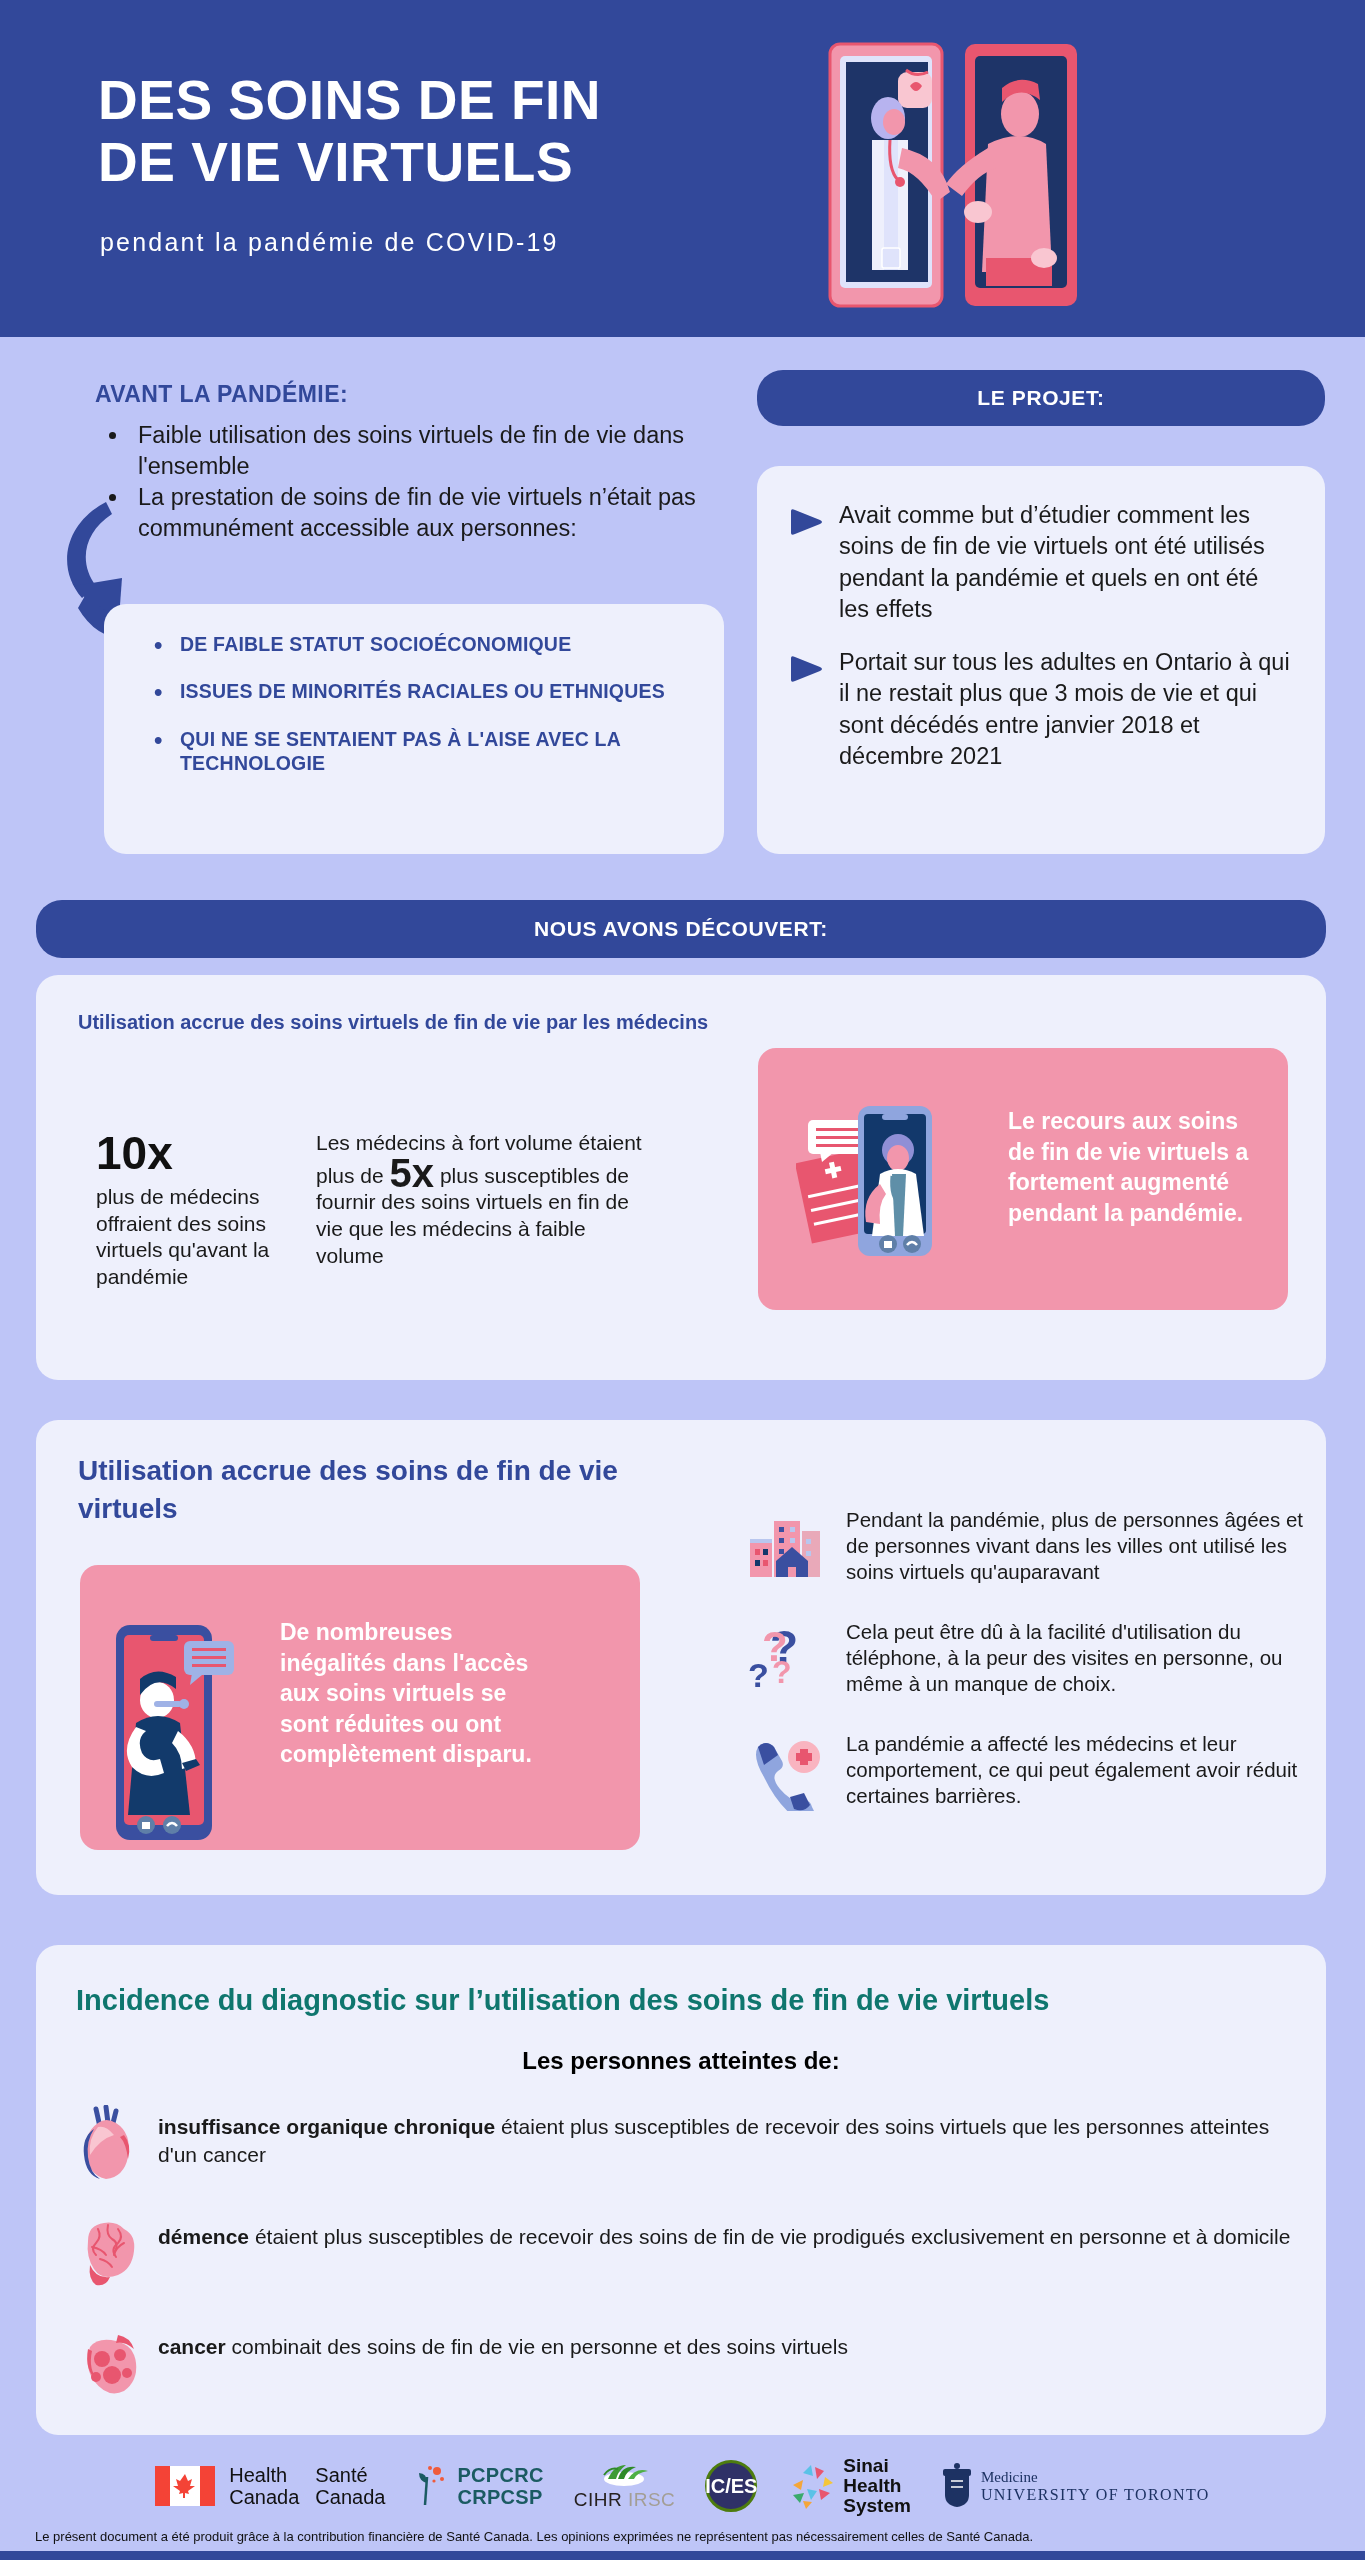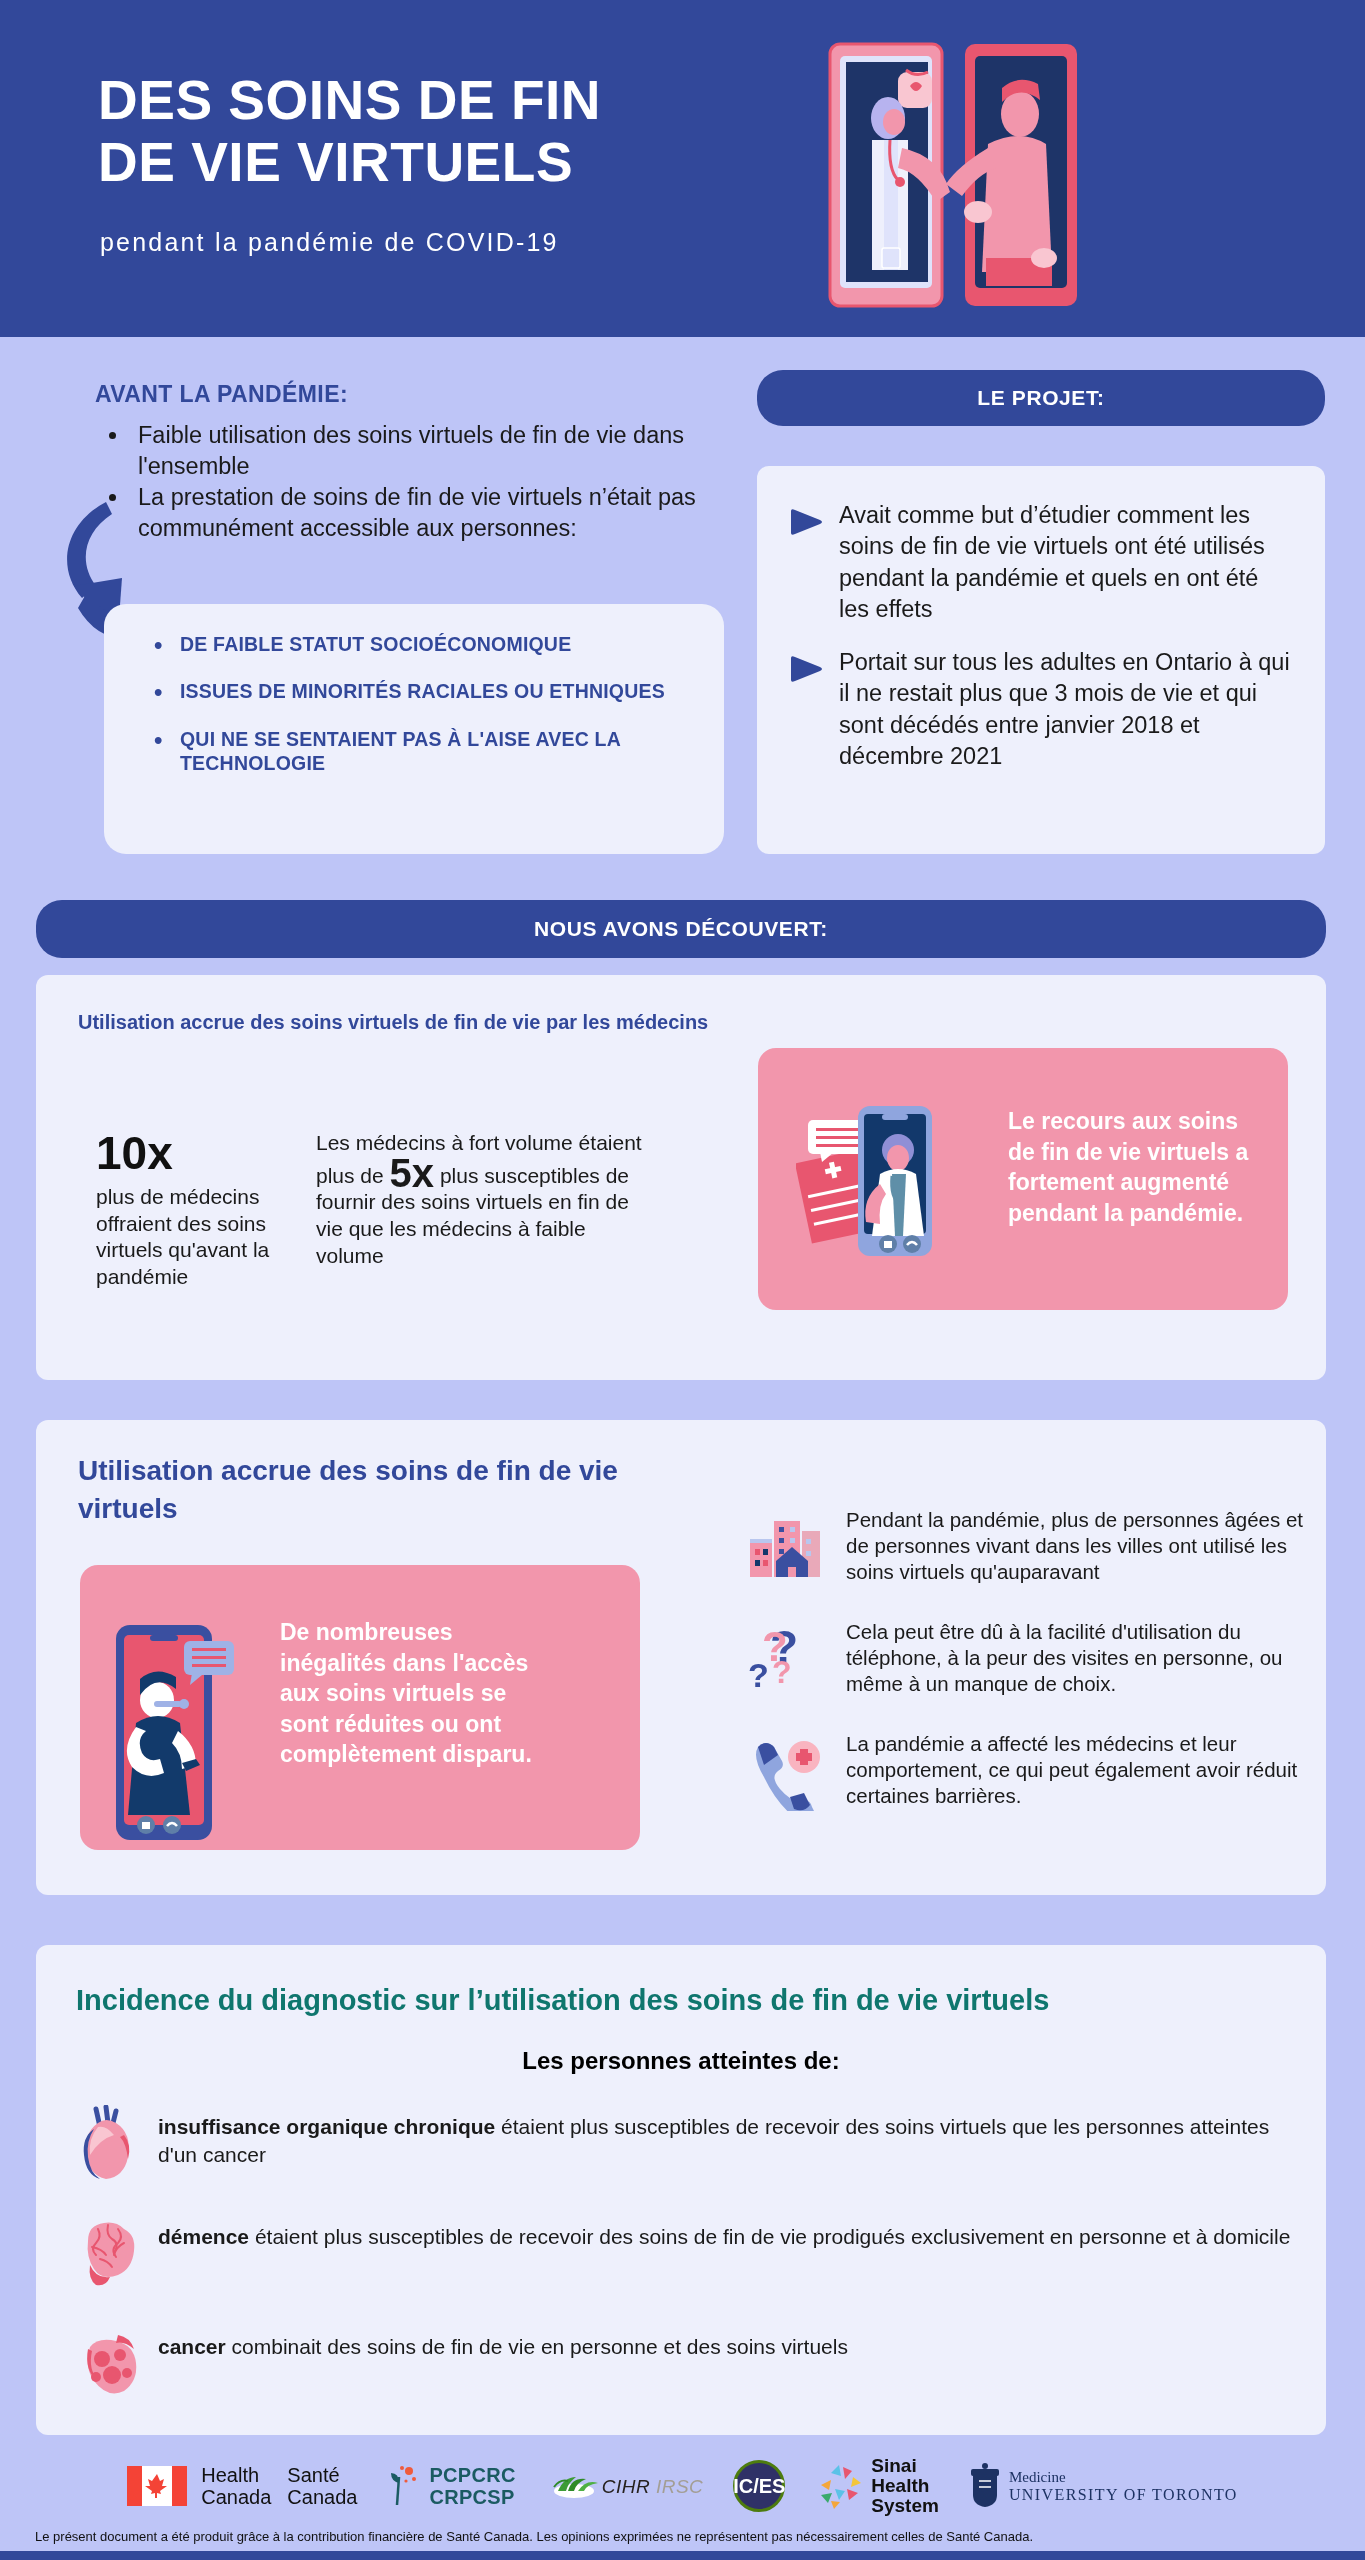--- a/index.html
+++ b/index.html
@@ -48,21 +48,21 @@
     position: absolute;
     left: 810px;
     top: 22px;
     width: 290px;
     height: 295px;
   }
 
   
   .card {
     background: #eef0fc;
-    border-radius: 12px;
+    border-radius: 22px;
   }
   .banner {
     background: #32489a;
     border-radius: 26px;
     color: #fff;
     font-weight: bold;
     display: flex;
     align-items: center;
     justify-content: center;
     letter-spacing: 0.6px;
@@ -719,21 +719,21 @@
           <circle cx="15" cy="3" r="2" fill="#ef5b3c"></circle>
           <circle cx="27" cy="14" r="2" fill="#ef5b3c"></circle>
           <circle cx="19" cy="16" r="1.6" fill="#ef5b3c"></circle>
         </svg>
         <div class="pcp-text" style="margin-left:8px;">
           <div>PCPCRC</div>
           <div>CRPCSP</div>
         </div>
       </div>
 
-      <div class="logo" style="font-style:italic;">
+      <div class="logo" style="flex-direction:column;">
         <svg width="56" height="26" viewBox="0 0 56 26">
           <ellipse cx="28" cy="18" rx="20" ry="7" fill="#fff"></ellipse>
           <path d="M12 18 q6 -14 18 -14 q-8 6 -10 14 z" fill="#3d9b35"></path>
           <path d="M22 18 q4 -14 18 -12 q-10 4 -12 12 z" fill="#2f8a28"></path>
           <path d="M32 18 q8 -12 20 -8 q-12 2 -14 8 z" fill="#4fb044"></path>
           <path d="M8 14 q6 -8 14 -6" stroke="#2f8a28" stroke-width="2" fill="none"></path>
         </svg>
         <div class="cihr-text" style="margin-top:2px;">
           <span class="cihr-a">CIHR</span>
           <span class="cihr-b">IRSC</span>

